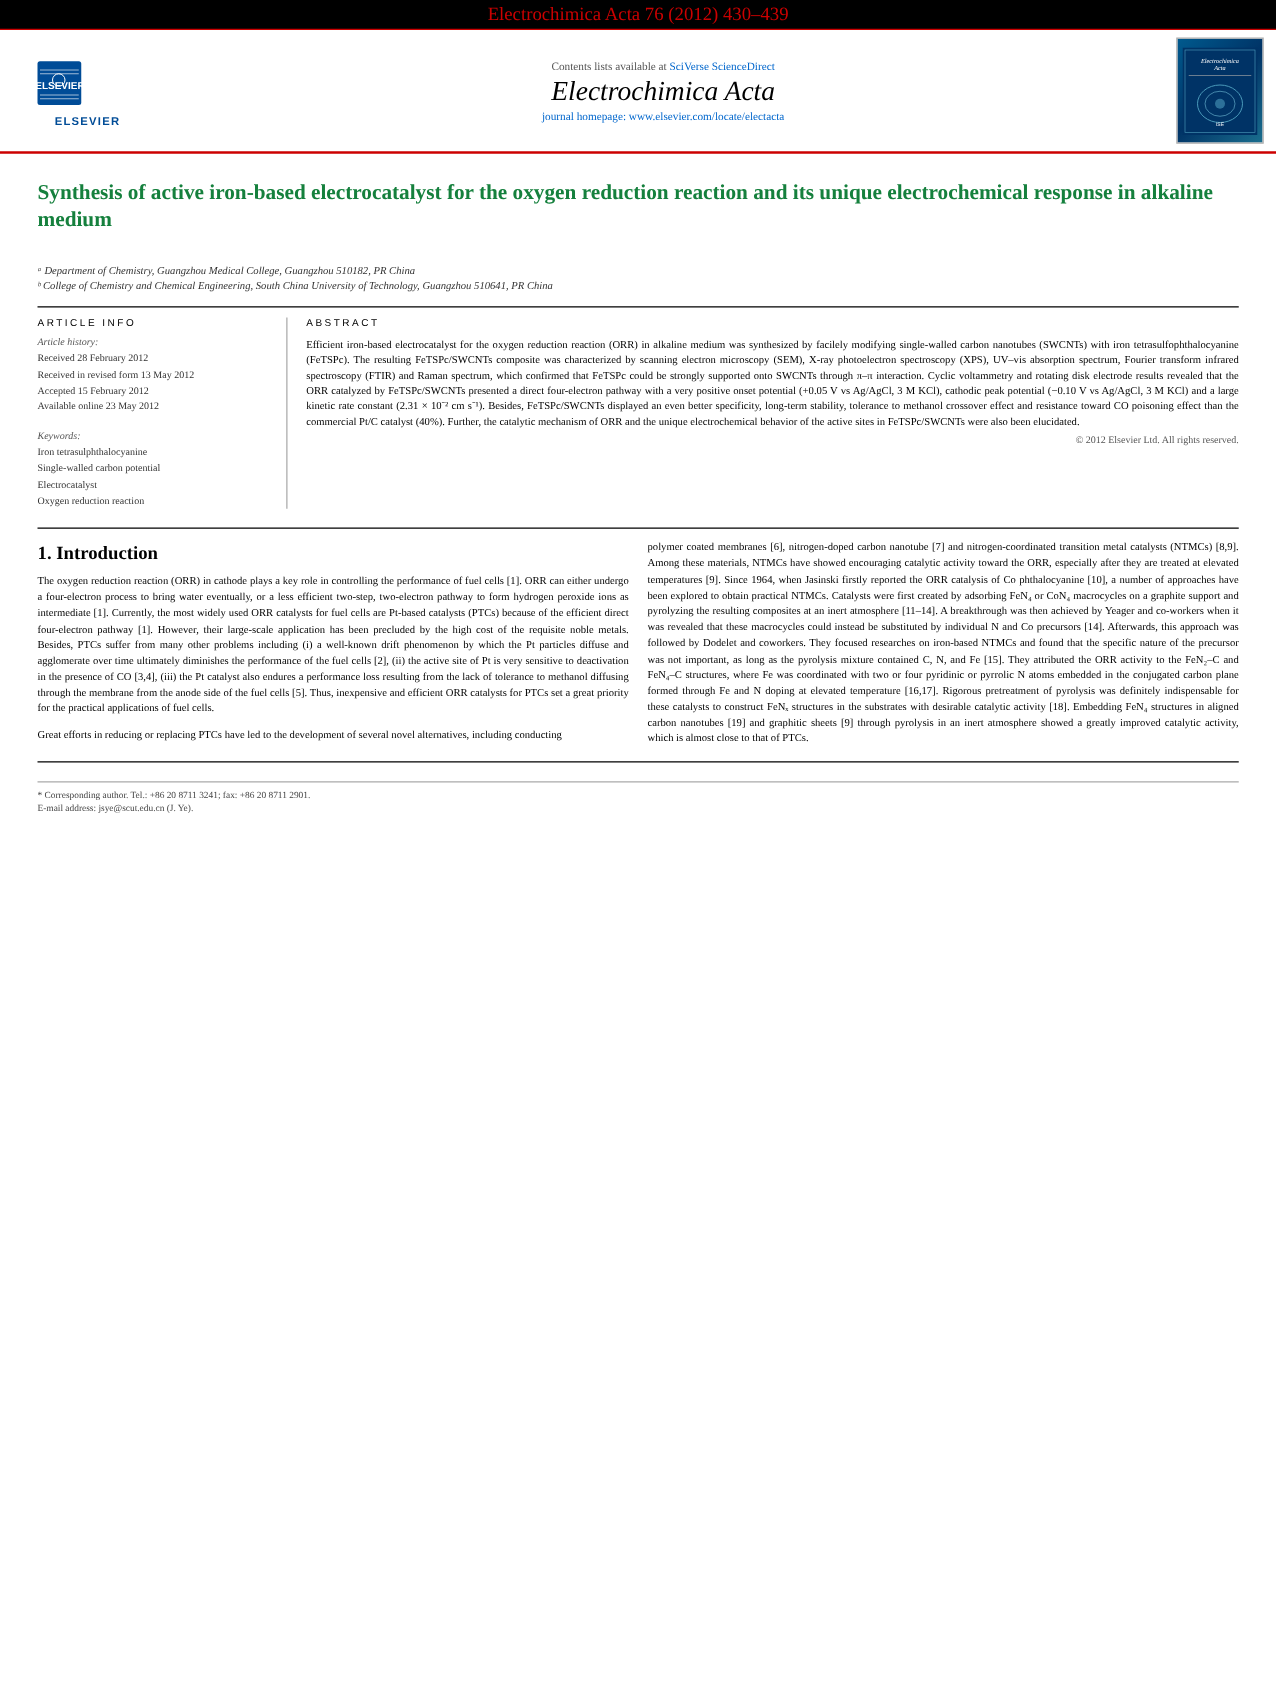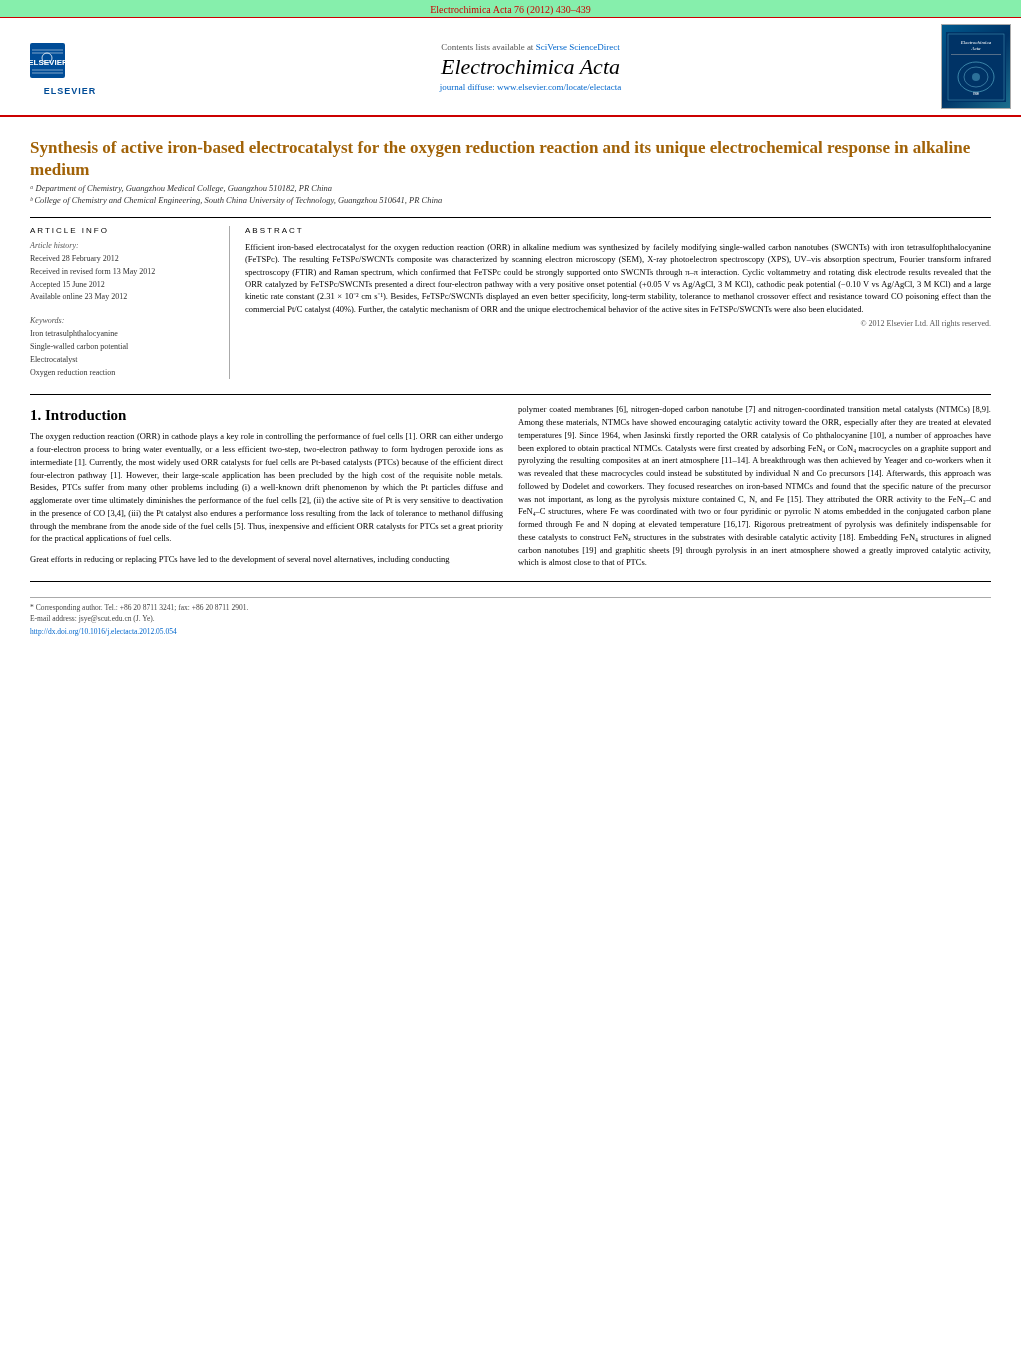--- a/index.html
+++ b/index.html
@@ -7,25 +7,25 @@
       background: #fff;
       font-family: 'Times New Roman', Times, serif;
       font-size: 10px;
       color: #000;
       width: 1021px;
       min-height: 1351px;
     }
 
     
     .top-bar {
-      background: #86efac;
+      background: #000000;
       text-align: center;
       padding: 4px 0 2px;
       border-bottom: 1px solid #c00;
-      font-size: 10px;
+      font-size: 15px;
       color: #c00;
     }
 
     
     .journal-header {
       display: flex;
       align-items: center;
       border-bottom: 2px solid #c00;
       padding: 6px 10px;
       gap: 10px;
@@ -89,23 +89,23 @@
 
     
     .main-content {
       padding: 10px 30px;
     }
 
     
     .article-title {
       font-size: 17px;
       font-weight: bold;
-      color: #a16207;
+      color: #15803d;
       line-height: 1.3;
-      margin-bottom: 2px;
+      margin-bottom: 24px;
       margin-top: 10px;
     }
 
     
     .authors {
       font-size: 11px;
       color: #000;
       margin-bottom: 4px;
     }
 
@@ -284,21 +284,21 @@
     </div>
   </div>
 
   <div class="journal-header-center">
     <div class="sciverse-line">
       <span>Contents lists available at</span>
       <span style="color:#0066cc;">SciVerse ScienceDirect</span>
     </div>
     <div class="journal-title-main">Electrochimica Acta</div>
     <div class="journal-homepage">
-      <span>journal diffuse:</span>
+      <span>journal homepage:</span>
       <span style="color:#0066cc;">www.elsevier.com/locate/electacta</span>
     </div>
   </div>
 
   <div class="journal-header-right">
     <div class="journal-cover-img">
       <svg width="60" height="70" viewBox="0 0 60 70">
         <rect width="60" height="70" fill="#003366"></rect>
         <rect x="2" y="2" width="56" height="66" fill="none" stroke="#4a9aba" stroke-width="0.5"></rect>
         <text x="30" y="12" font-family="Times New Roman" font-size="5" fill="white" text-anchor="middle" font-style="italic">Electrochimica</text>
@@ -330,21 +330,21 @@
 
   <div class="two-col">
 
     <div class="left-col">
       <div class="section-label">ARTICLE INFO</div>
 
       <div class="article-info-block">
         <div class="article-info-label">Article history:</div>
         <div class="article-info-row">Received 28 February 2012</div>
         <div class="article-info-row">Received in revised form 13 May 2012</div>
-        <div class="article-info-row">Accepted 15 June 2012</div>
+        <div class="article-info-row">Accepted 15 February 2012</div>
         <div class="article-info-row">Available online 23 May 2012</div>
       </div>
 
       <div class="keywords-block">
         <div class="keywords-label">Keywords:</div>
         <div class="keywords-list">
           <div>Iron tetrasulphthalocyanine</div>
           <div>Single-walled carbon potential</div>
           <div>Electrocatalyst</div>
           <div>Oxygen reduction reaction</div>
@@ -378,18 +378,15 @@
 
     </div>
   </div>
 
   <hr class="divider-line">
   <div class="page-footer">
     <div class="footnote">* Corresponding author. Tel.: +86 20 8711 3241; fax: +86 20 8711 2901.</div>
     <div class="footnote">
       <span>E-mail address: jsye@scut.edu.cn (J. Ye).</span>
     </div>
-    <div class="footer-note doi-line" style="color:#0066cc;">
-      <span>http://dx.doi.org/10.1016/j.electacta.2012.05.054</span>
-    </div>
   </div>
 
 </div>
 
 </body></html>

